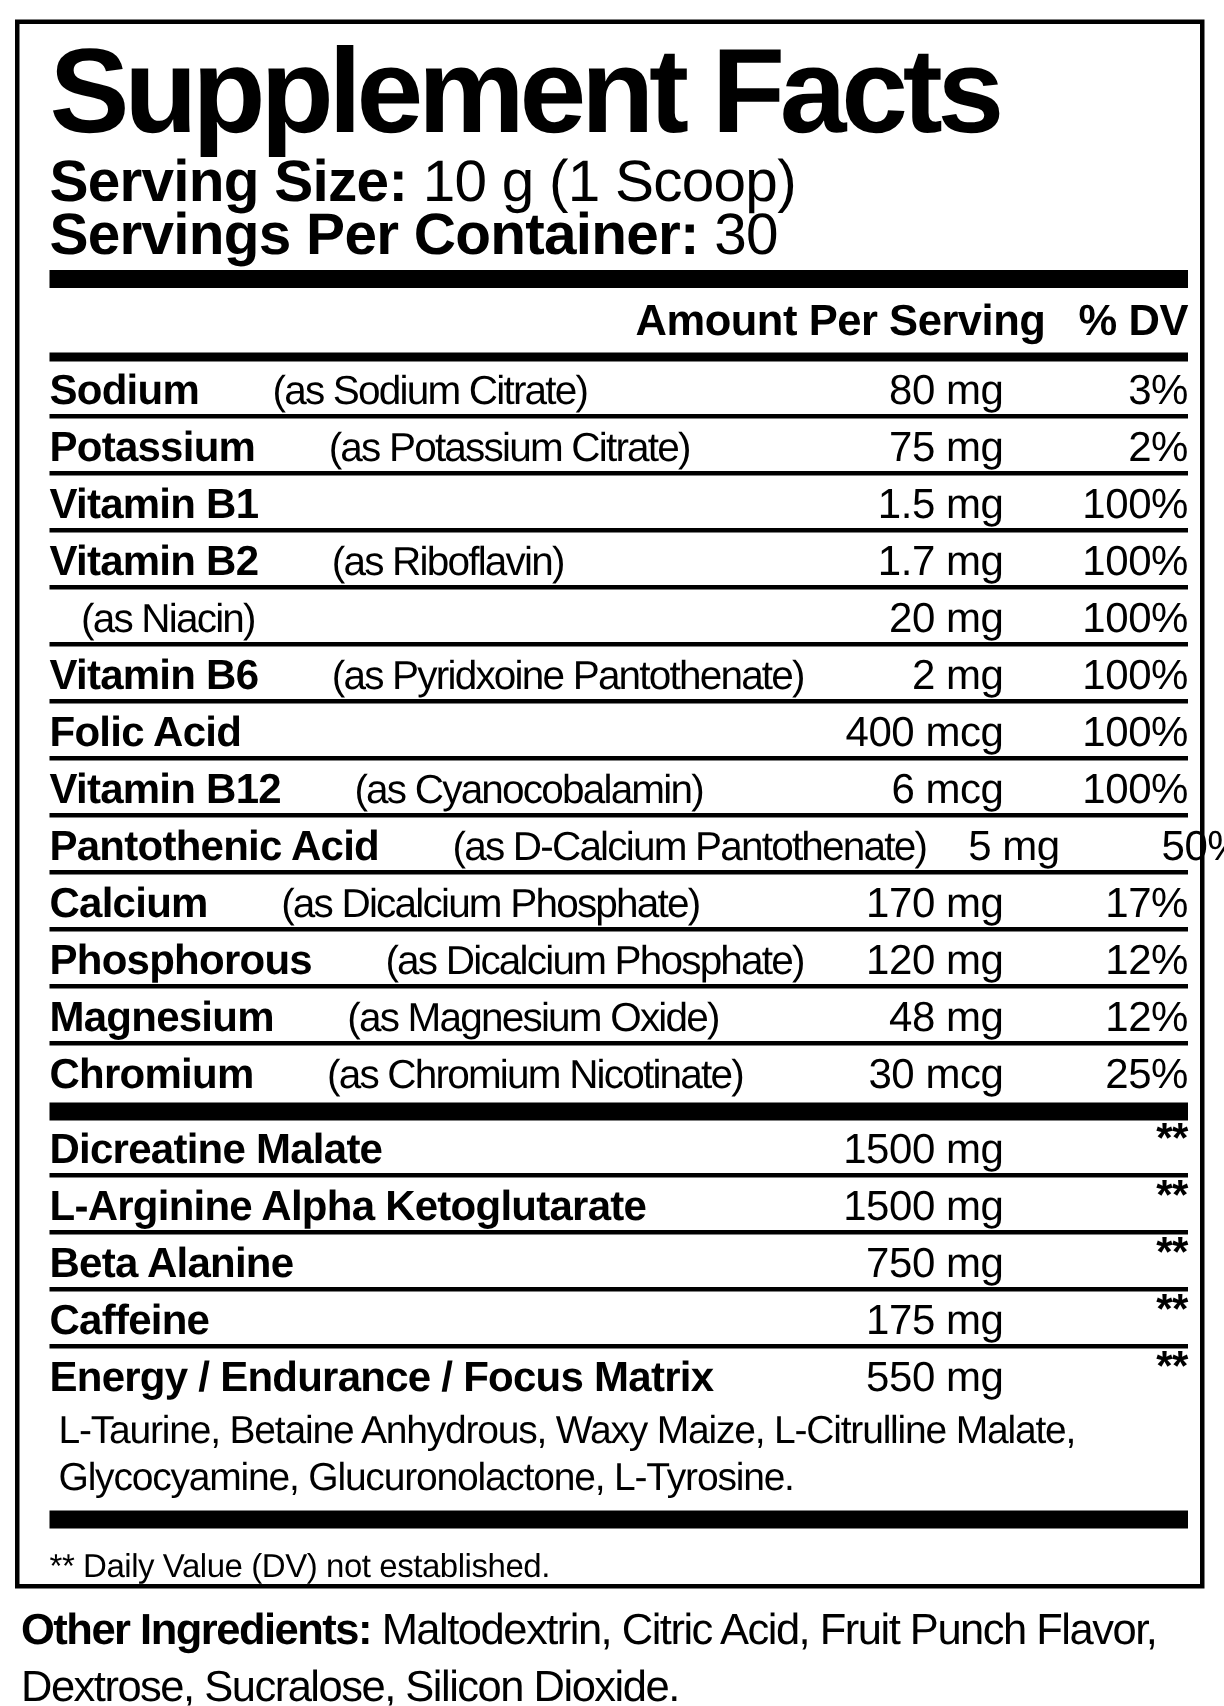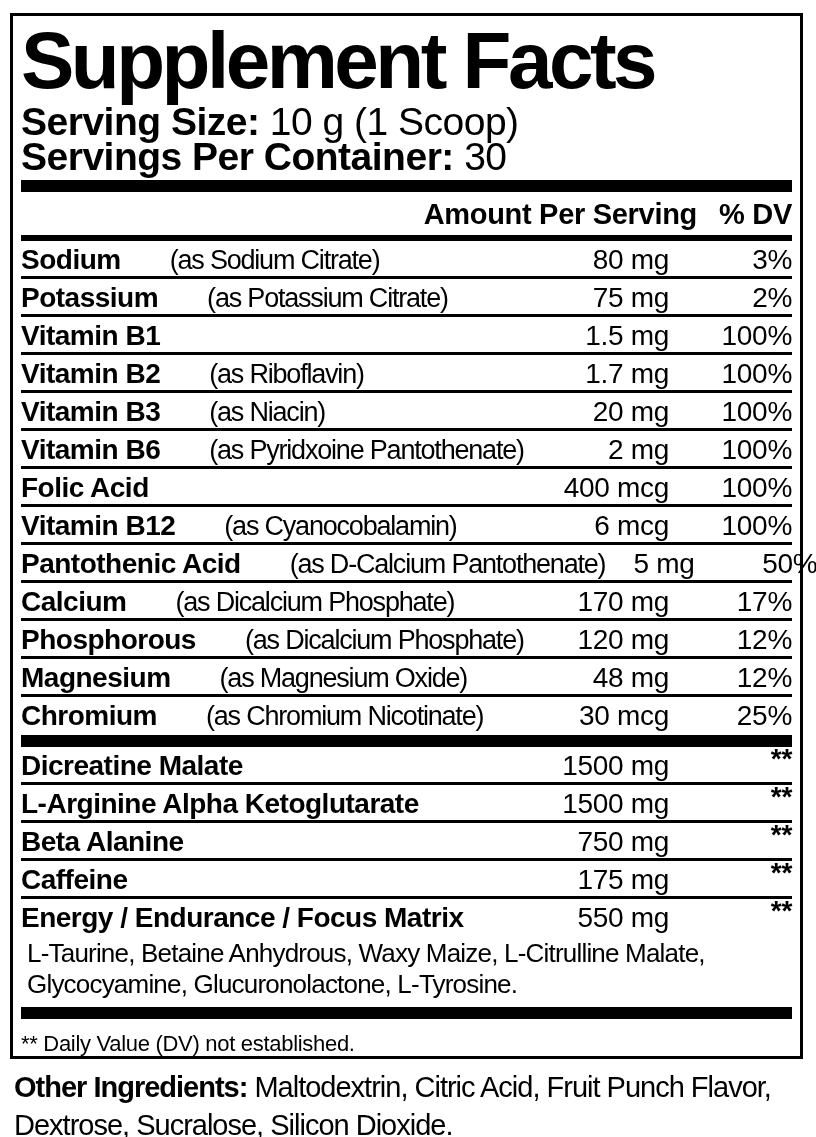--- a/index.html
+++ b/index.html
@@ -9,21 +9,21 @@
     color: #000000;
     font-family: "Liberation Sans", sans-serif;
     position: relative;
     overflow: hidden;
   }
   .facts-box {
     position: absolute;
     left: 10px; top: 13px;
     width: 793px; height: 1046px;
     border: 3px solid #000;
-    padding: 2px 8px 0 8px;
+    padding: 2px 8px 0 20px;
     background: #fff;
   }
   .title {
     font-size: 80px;
     font-weight: bold;
     letter-spacing: -3.5px;
     line-height: 86px;
     white-space: nowrap;
     margin-top: 0px;
   }
@@ -149,21 +149,20 @@
     <span class="amount">1.5 mg</span>
     <span class="dv">100%</span>
   </div>
   <div class="row">
     <span class="name">Vitamin B2</span>
     <span class="detail">(as Riboflavin)</span>
     <span class="amount">1.7 mg</span>
     <span class="dv">100%</span>
   </div>
   <div class="row">
-    <span class="name">Vitamin B3</span>
     <span class="detail">(as Niacin)</span>
     <span class="amount">20 mg</span>
     <span class="dv">100%</span>
   </div>
   <div class="row">
     <span class="name">Vitamin B6</span>
     <span class="detail">(as Pyridxoine Pantothenate)</span>
     <span class="amount">2 mg</span>
     <span class="dv">100%</span>
   </div>

